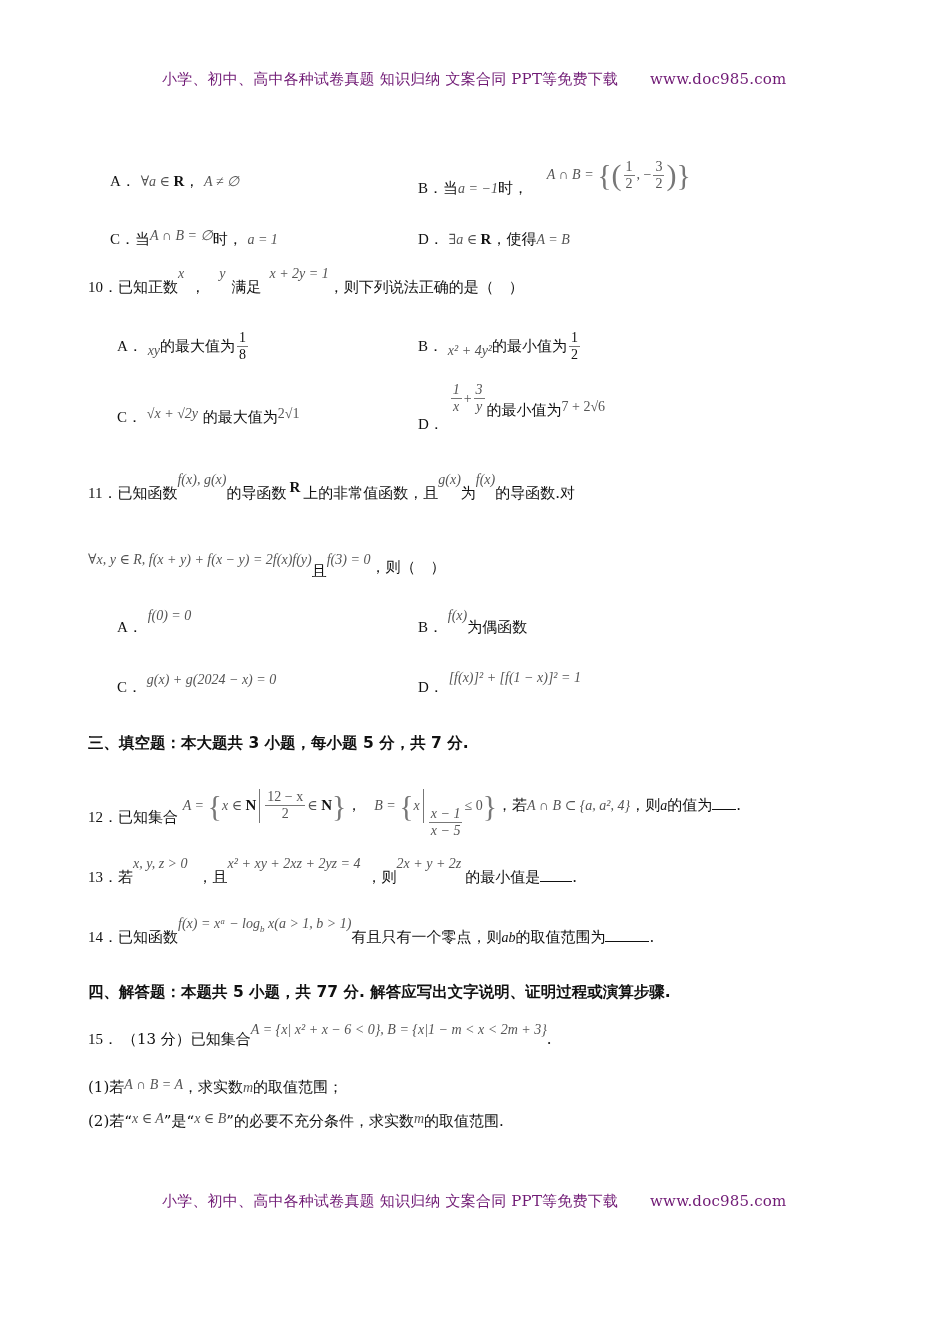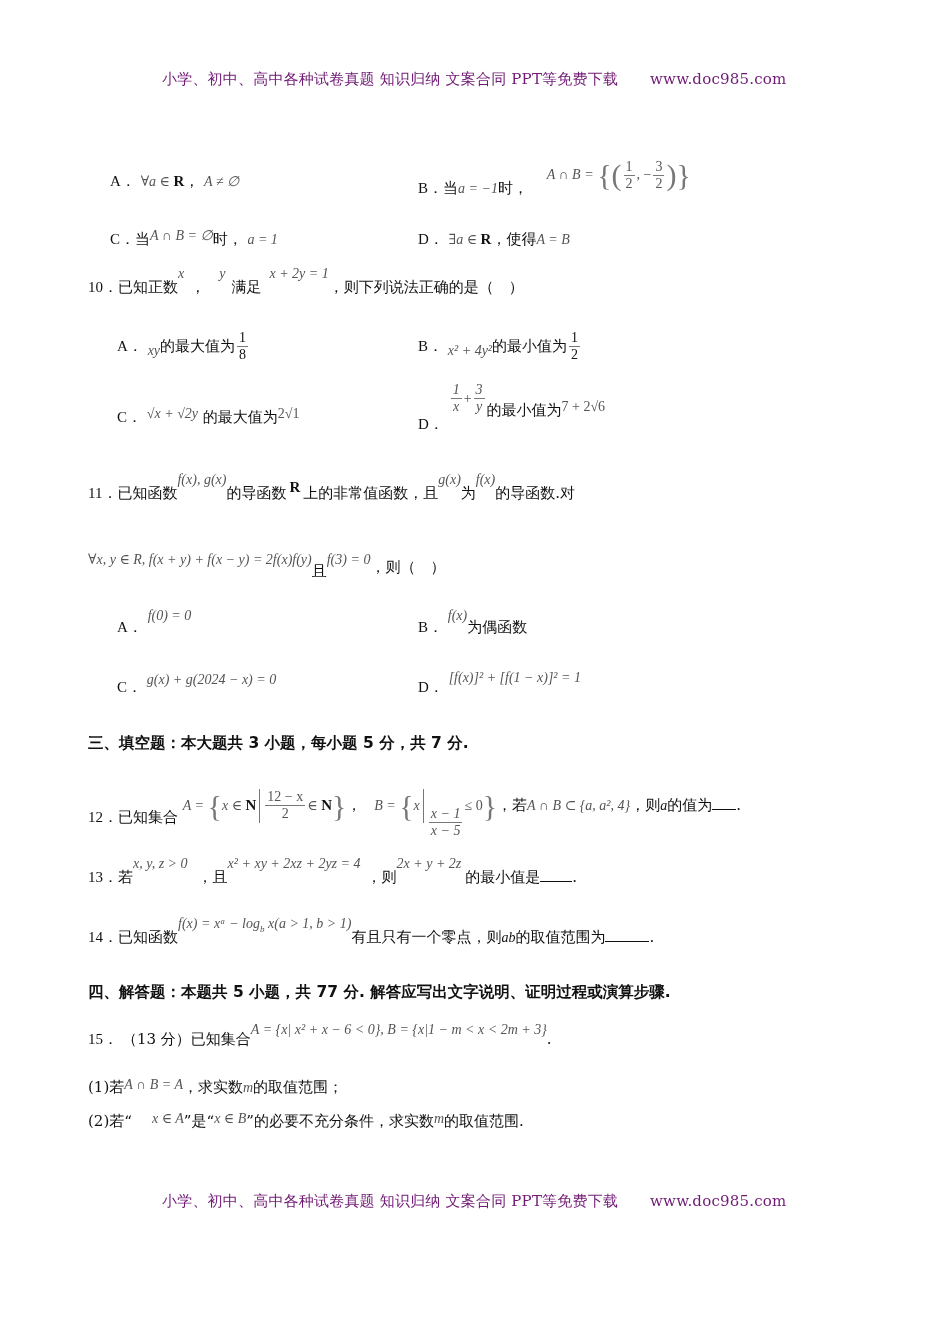--- a/index.html
+++ b/index.html
@@ -156,20 +156,20 @@
 
 <div class="abs" style="left:88px; top:1030px;">
   <span class="lbl">15．</span><span style="margin-left:4px;">（13 分）已知集合</span><span class="m sup" style="top:-10px;">A = {x| x² + x − 6 &lt; 0}, B = {x|1 − m &lt; x &lt; 2m + 3}</span><span>.</span>
 </div>
 
 <div class="abs" style="left:88px; top:1078px;">
   <span>(1)若</span><span class="m" style="position:relative;top:-3px;">A ∩ B = A</span><span>，求实数</span><span class="m">m</span><span>的取值范围；</span>
 </div>
 
 <div class="abs" style="left:88px; top:1112px;">
-  <span>(2)若“</span><span class="m" style="position:relative;top:-3px;margin-left:20px;">x ∈ A</span><span>”是“</span><span class="m" style="position:relative;top:-3px;">x ∈ B</span><span>”的必要不充分条件，求实数</span><span class="m" style="position:relative;top:-3px;">m</span><span>的取值范围.</span>
+  <span>(2)若“</span><span class="m" style="position:relative;top:-3px;">x ∈ A</span><span>”是“</span><span class="m" style="position:relative;top:-3px;">x ∈ B</span><span>”的必要不充分条件，求实数</span><span class="m" style="position:relative;top:-3px;">m</span><span>的取值范围.</span>
 </div>
 
 <div class="abs hdr" style="left:162px; top:1192px;">
   <span>小学、初中、高中各种试卷真题 知识归纳 文案合同 PPT等免费下载</span>
   <span style="display:inline-block;width:22px;"></span>
   <span>www.doc985.com</span>
 </div>
 
 </body></html>

